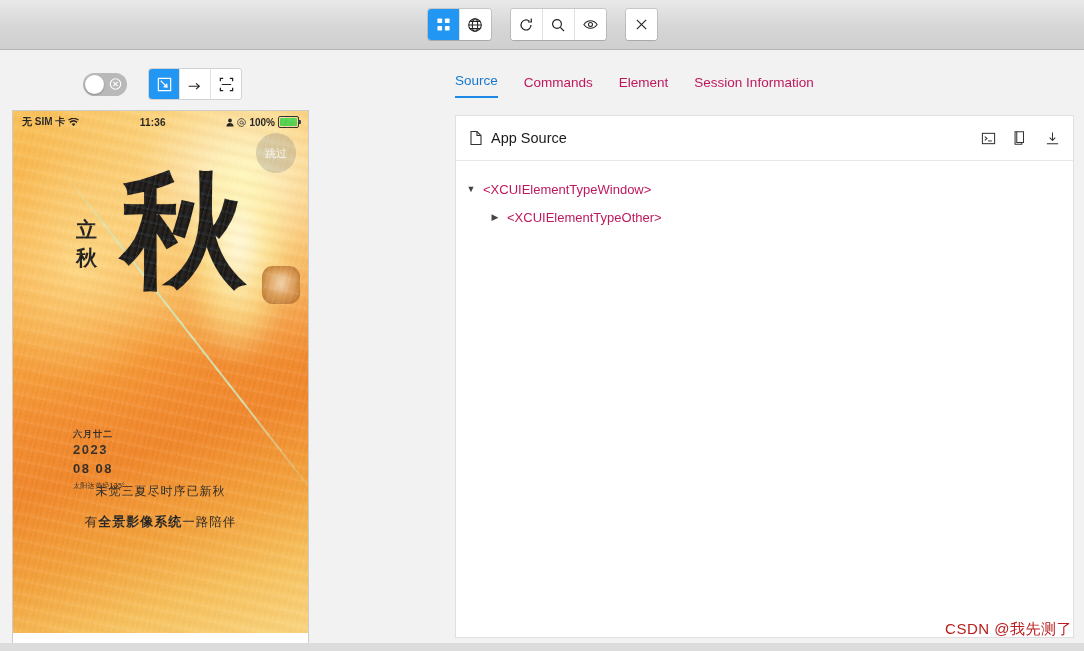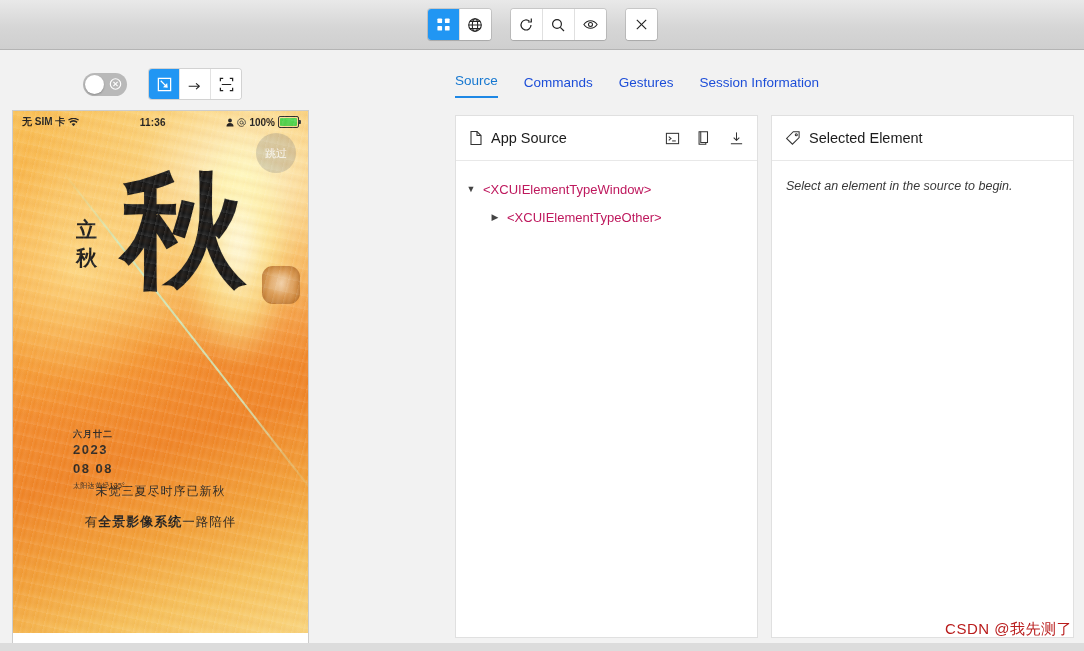--- a/index.html
+++ b/index.html
@@ -299,21 +299,21 @@
   .tabs {
     position: absolute;
     left: 15px; top: 14px;
     display: flex;
     align-items: flex-end;
     gap: 26px;
     height: 34px;
   }
   .tab {
     font-size: 13.5px;
-    color: #1d4ed8;
+    color: #be185d;
     padding-bottom: 8px;
     cursor: pointer;
     white-space: nowrap;
   }
   .tab.active {
     color: #1778d0;
     border-bottom: 2px solid #1e88e5;
   }
 
   .panels {
@@ -557,21 +557,21 @@
 
     </div>
   </div>
 </div>
 
 <div class="right-pane">
 
   <div class="tabs">
     <div class="tab active">Source</div>
     <div class="tab">Commands</div>
-    <div class="tab">Gestures</div>
+    <div class="tab">Element</div>
     <div class="tab">Session Information</div>
   </div>
 
   <div class="panels">
 
     <div class="panel">
       <div class="panel-head">
         <svg width="14" height="16" viewBox="0 0 14 16" fill="none" stroke="#333" stroke-width="1.1">
           <path d="M2 1.5h6l4 4v9H2z"></path>
           <polyline points="8,1.5 8,5.5 12,5.5"></polyline>
@@ -605,30 +605,18 @@
           <span class="caret">▼</span>
           <span class="tree-label">&lt;XCUIElementTypeWindow&gt;</span>
         </div>
         <div class="tree-row indent-1">
           <span class="caret">▶</span>
           <span class="tree-label">&lt;XCUIElementTypeOther&gt;</span>
         </div>
       </div>
     </div>
 
-    <div class="panel">
-      <div class="panel-head">
-        <svg width="16" height="16" viewBox="0 0 17 17" fill="none" stroke="#333" stroke-width="1.1">
-          <path d="M8.8 1.8H15v6.2l-7.1 7.1-6.2-6.2z"></path>
-          <circle cx="12" cy="5" r="1.1"></circle>
-        </svg>
-        <span class="panel-title">Selected Element</span>
-      </div>
-      <div class="panel-body">
-        <div class="empty-hint">Select an element in the source to begin.</div>
-      </div>
-    </div>
 
   </div>
 </div>
 
 <div class="bottom-strip"></div>
 <div class="watermark">CSDN @我先测了</div>
 
 </body></html>

